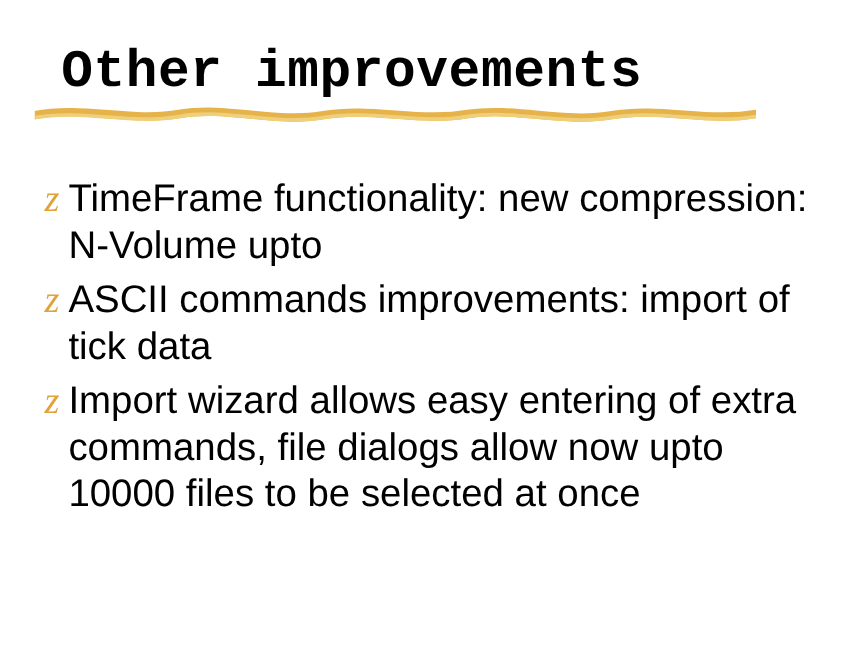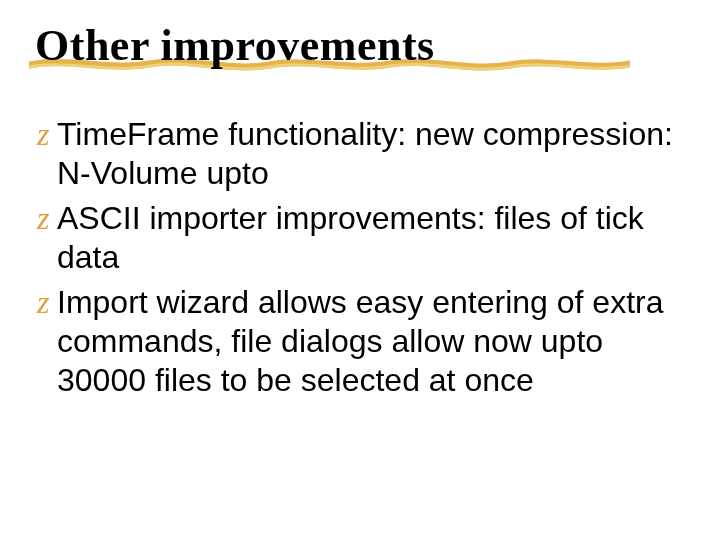--- a/index.html
+++ b/index.html
@@ -6,25 +6,25 @@
   body{
     width:720px;height:540px;
     background:#fff;
     font-family:Arial,Helvetica,sans-serif;
     color:#000;
     box-sizing:border-box;
     padding:20px 30px 0 35px;
   }
   .title-wrap{position:relative;padding-bottom:18px}
   h1{
-    font-family:Liberation Serif, serif;
+    font-family:Liberation Mono, monospace;
     font-weight:900;
     font-size:44px;
     letter-spacing:0.5px;
-    margin:0;
+    margin:16px;
     position:relative;
     z-index:2;
   }
   .underline{
     position:absolute;
     left:-6px;
     right:60px;
     bottom:14px;
     z-index:1;
   }
@@ -65,19 +65,19 @@
   </div>
 </div>
 
 <div class="bullets">
   <div class="item">
     <span class="z">z</span>
     <span class="txt">TimeFrame functionality: new compression: N-Volume upto</span>
   </div>
   <div class="item">
     <span class="z">z</span>
-    <span class="txt">ASCII importer improvements: files of tick data</span>
+    <span class="txt">ASCII commands improvements: import of tick data</span>
   </div>
   <div class="item">
     <span class="z">z</span>
-    <span class="txt">Import wizard allows easy entering of extra commands, file dialogs allow now upto 30000 files to be selected at once</span>
+    <span class="txt">Import wizard allows easy entering of extra commands, file dialogs allow now upto 10000 files to be selected at once</span>
   </div>
 </div>
 
 </body></html>

